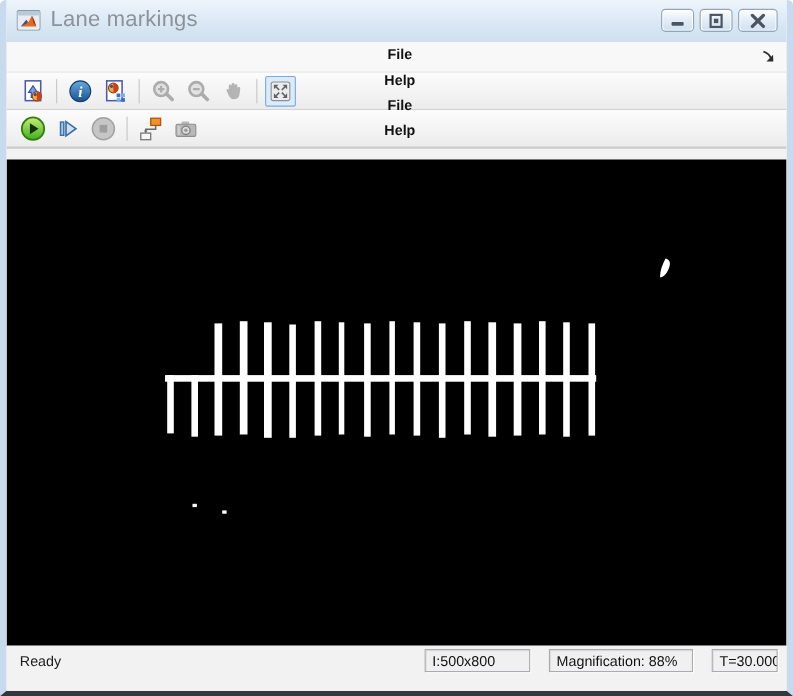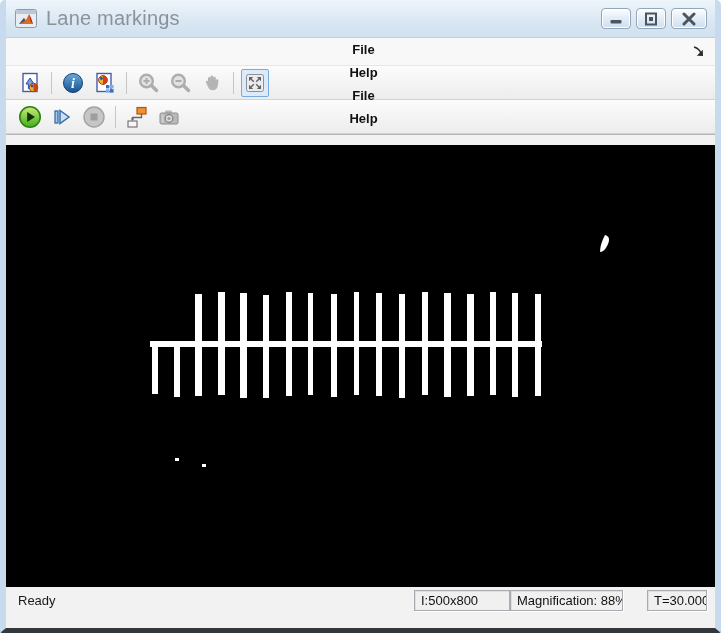--- a/index.html
+++ b/index.html
@@ -74,30 +74,30 @@
   .viewport{ height:442px; background:#000; }
   .viewport svg{ display:block; }
 
   
   .statusbar{
     height:41px; background:#f2f2f2;
     display:flex; align-items:center;
     padding:0 8px 15px 12px;
   }
   .status-text{ font-size:13px; color:#1a1a1a; flex:1 1 auto; }
-  .status-right{ display:flex; gap:0;align-items:center; }
+  .status-right{ display:flex; gap:17px;align-items:center; }
   .status-panel{
     height:21px; line-height:19px;
     background:#f0f0f0;
     border:1px solid #a9abb0;
     box-shadow:inset 1px 1px 0 rgba(120,120,120,.15), 1px 1px 0 #ffffff;
     font-size:13px; color:#111;
     padding:0 6px; white-space:nowrap; overflow:hidden;
   }
-  .panel-size{ width:96px; } .panel-mag{ width:113px; } .panel-time{ width:60px;margin-left:24px; }
+  .panel-size{ width:96px; } .panel-mag{ width:131px; } .panel-time{ width:60px; }
 </style>
 </head>
 <body>
 
 <div class="window">
 
   <div class="titlebar">
     <svg class="app-icon" viewBox="0 0 22 19">
       <rect x="0.5" y="0.5" width="21" height="18" rx="2" fill="#e7edf3" stroke="#8b9aab"></rect>
       <rect x="1" y="1" width="20" height="4" rx="1.5" fill="#b9c9d9"></rect>

